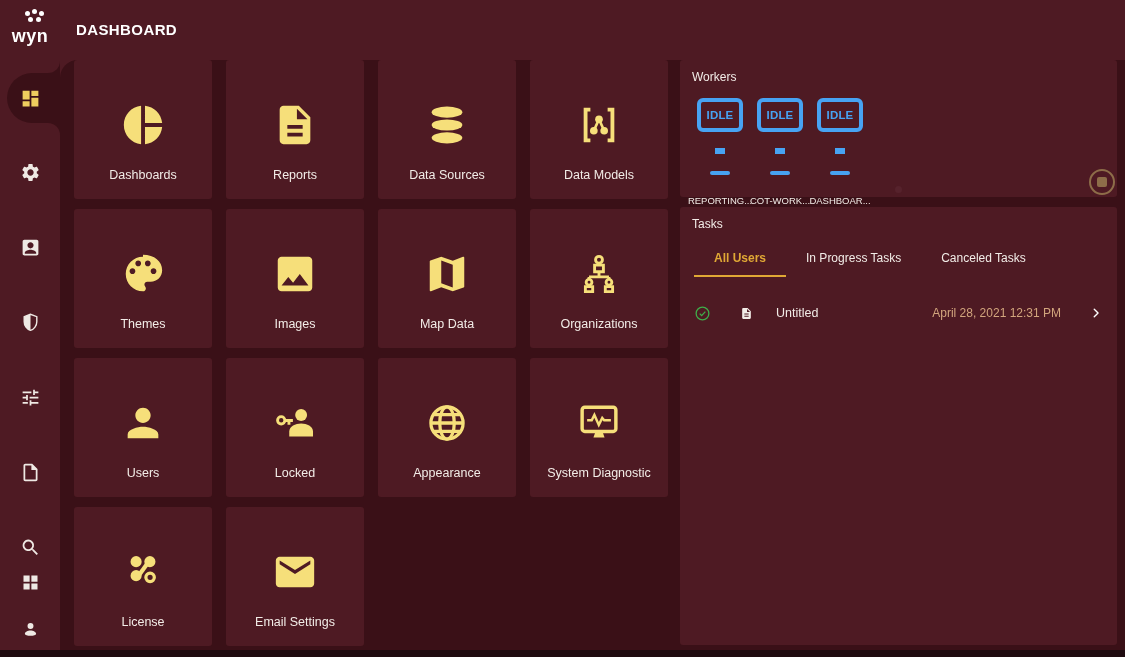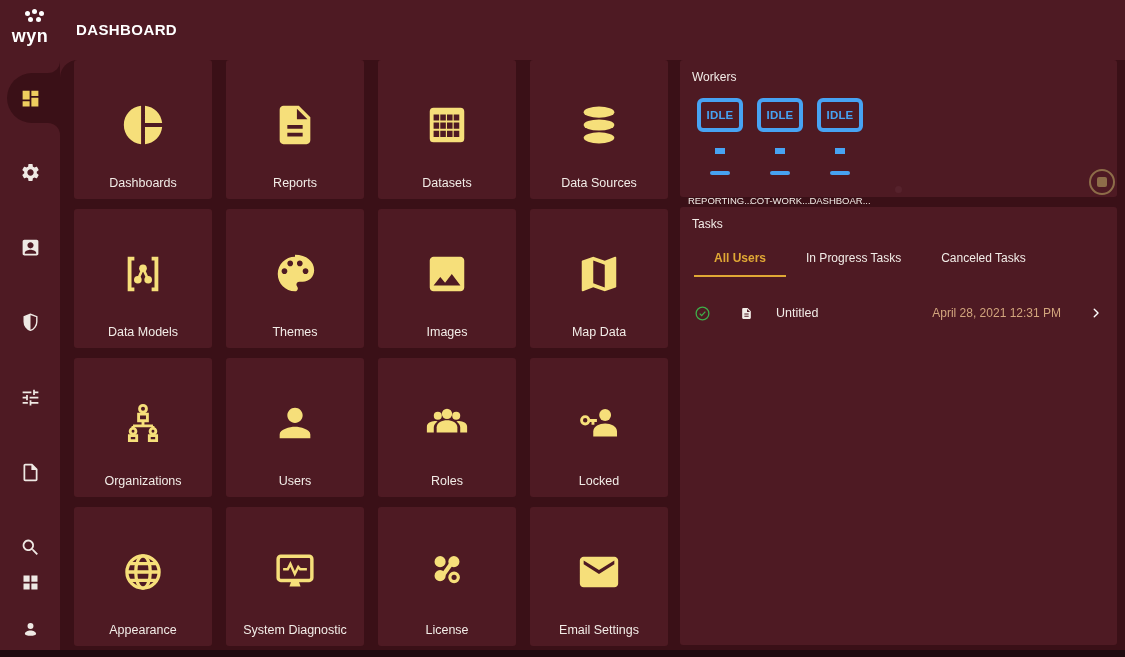--- a/index.html
+++ b/index.html
@@ -49,21 +49,21 @@
   .pos-tune{top:317px;} .pos-doc{top:392px;} .pos-search{top:467px;} .pos-apps{top:502px;}
   .pos-person{top:549px;}
 
   
   .tile-grid{position:absolute;left:14px;top:0;width:594px;display:grid;
              grid-template-columns:repeat(4,138px);grid-auto-rows:139px;column-gap:14px;row-gap:10px;}
   .tile{background:var(--chrome);border-radius:3px;display:flex;flex-direction:column;
         align-items:center;cursor:pointer;}
   .tile-icon{margin-top:42px;color:var(--accent-yellow);height:46px;}
   .tile-icon svg{width:46px;height:46px;}
-  .tile-label{margin-top:28px;font-size:12.5px;color:var(--text-primary);}
+  .tile-label{margin-top:20px;font-size:12.5px;color:var(--text-primary);}
 
   
   .right-col{position:absolute;left:620px;top:0;width:437px;}
   .panel{background:var(--chrome);border-radius:3px;position:relative;}
   .panel-workers{height:137px;margin-bottom:10px;}
   .panel-tasks{height:438px;}
   .panel-title{padding:10px 12px 0;font-size:12px;color:var(--text-primary);}
 
   .worker-list{display:flex;padding:14px 0 0 10px;}
   .worker{width:60px;display:flex;flex-direction:column;align-items:center;gap:16px;}
@@ -249,26 +249,20 @@
     <span class="tile-label">Dashboards</span>
   </div>
       <div class="tile">
     <span class="tile-icon"><svg>
             <use href="#i-report"></use>
           </svg></span>
     <span class="tile-label">Reports</span>
   </div>
       <div class="tile">
     <span class="tile-icon"><svg>
-            <use href="#i-table"></use>
-          </svg></span>
-    <span class="tile-label">Datasets</span>
-  </div>
-      <div class="tile">
-    <span class="tile-icon"><svg>
             <use href="#i-database"></use>
           </svg></span>
     <span class="tile-label">Data Sources</span>
   </div>
       <div class="tile">
     <span class="tile-icon"><svg>
             <use href="#i-data-model"></use>
           </svg></span>
     <span class="tile-label">Data Models</span>
   </div>
@@ -294,26 +288,20 @@
     <span class="tile-icon"><svg>
             <use href="#i-org"></use>
           </svg></span>
     <span class="tile-label">Organizations</span>
   </div>
       <div class="tile">
     <span class="tile-icon"><svg>
             <use href="#i-user"></use>
           </svg></span>
     <span class="tile-label">Users</span>
-  </div>
-      <div class="tile">
-    <span class="tile-icon"><svg>
-            <use href="#i-roles"></use>
-          </svg></span>
-    <span class="tile-label">Roles</span>
   </div>
       <div class="tile">
     <span class="tile-icon"><svg>
             <use href="#i-locked"></use>
           </svg></span>
     <span class="tile-label">Locked</span>
   </div>
       <div class="tile">
     <span class="tile-icon"><svg>
             <use href="#i-globe"></use>

